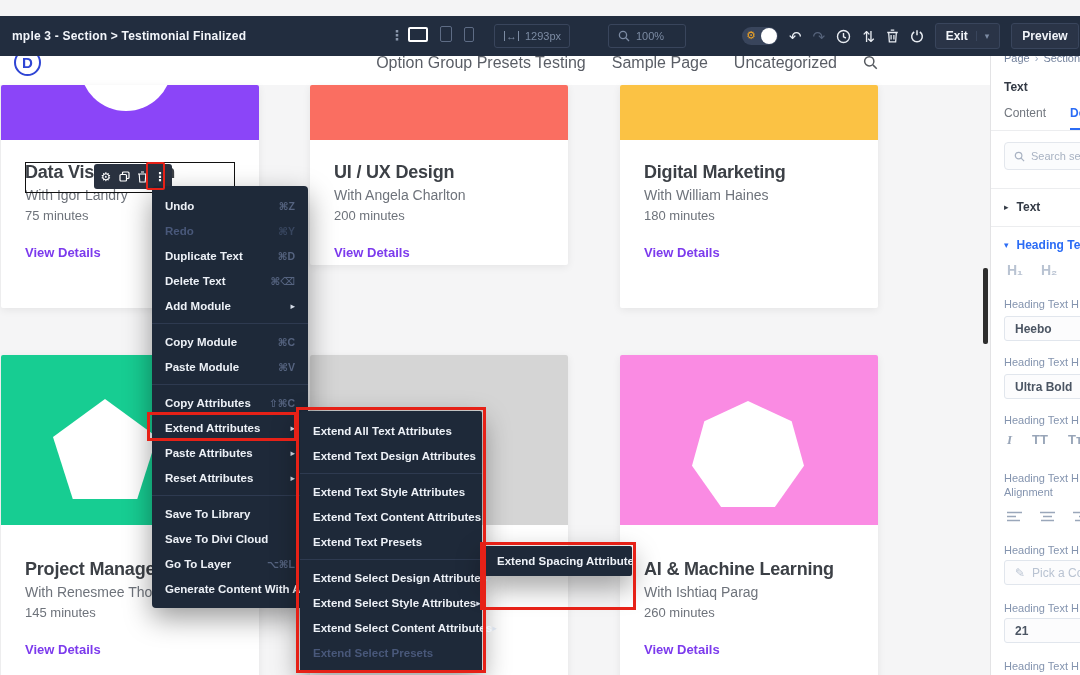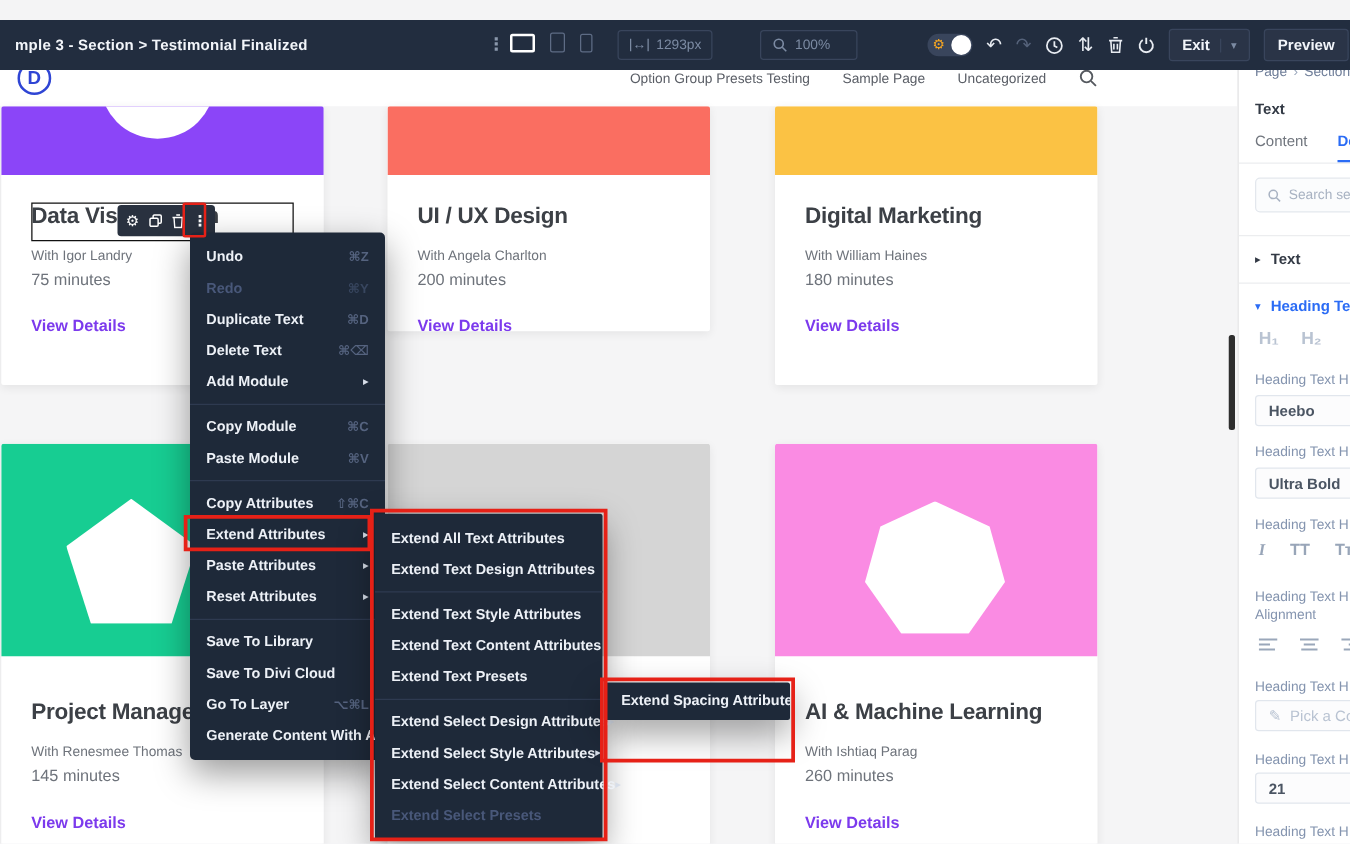--- a/index.html
+++ b/index.html
@@ -28,28 +28,28 @@
   .tb-btn { height:26px; background:#2A3447; border:1px solid #39455C; border-radius:3px; color:#F2F5FA;
     font-size:12px; font-weight:700; display:flex; align-items:center; padding:0 10px; cursor:pointer; gap:8px; }
   .tb-btn .chev { color:#7C8BA3; font-size:9px; border-left:1px solid #39455C; padding-left:8px; }
 
   
   .page { position:absolute; left:0; top:40px; width:990px; height:635px; background:#F5F5F6; overflow:hidden; z-index:1; }
   .site-header { position:absolute; left:0; top:0; width:990px; height:45px; background:#FFFFFF; }
   .logo { position:absolute; left:14px; top:9px; width:27px; height:27px; border:2.5px solid #2F45D4;
     border-radius:50%; color:#2F45D4; font-weight:700; font-size:15px; display:flex; align-items:center; justify-content:center; }
   .nav { position:absolute; right:112px; top:0; height:45px; display:flex; align-items:center; gap:26px; }
-  .nav a { font-size:11px; color:#5A5E66; text-decoration:none; cursor:pointer; }
+  .nav a { font-size:16px; color:#5A5E66; text-decoration:none; cursor:pointer; }
   .nav .nav-search { display:flex; align-items:center; }
 
   .card { position:absolute; width:258px; background:#FFFFFF; border-radius:2px; box-shadow:0 2px 8px rgba(0,0,0,0.07); overflow:hidden; }
   .cimg { position:relative; width:100%; overflow:hidden; }
   .cbody { padding:22px 24px 0 24px; }
   .ctitle { font-size:18px; font-weight:800; color:#3C4046; letter-spacing:-.2px; }
-  .cinstructor { margin-top:16px; font-size:11px; color:#6E737B; }
+  .cinstructor { margin-top:4px; font-size:14px; color:#6E737B; }
   .cduration { margin-top:5px; font-size:13px; color:#6E737B; }
   .clink { margin-top:22px; font-size:13px; font-weight:700; color:#7C3AED; cursor:pointer; display:inline-block; }
   .shape-circle { position:absolute; width:92px; height:92px; background:#FFFFFF; border-radius:50%; }
   .shape-pentagon { position:absolute; width:104px; height:100px; background:#FFFFFF;
     clip-path:polygon(50% 0%,100% 38%,81% 100%,19% 100%,0% 38%); }
   .shape-heptagon { position:absolute; width:112px; height:106px; background:#FFFFFF;
     clip-path:polygon(50% 0%,89% 19%,100% 61%,74% 100%,26% 100%,0% 61%,11% 19%); }
 
   
   .sel-box { position:absolute; left:25px; top:162px; width:210px; height:31px; border:1px solid #111; z-index:20; pointer-events:none; }

